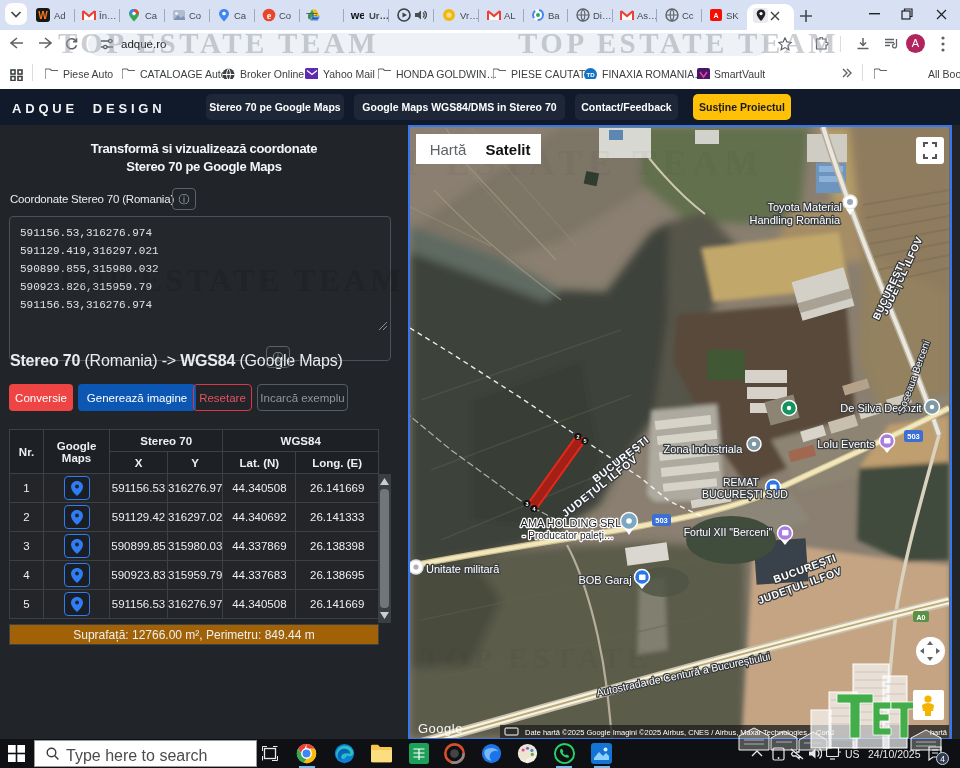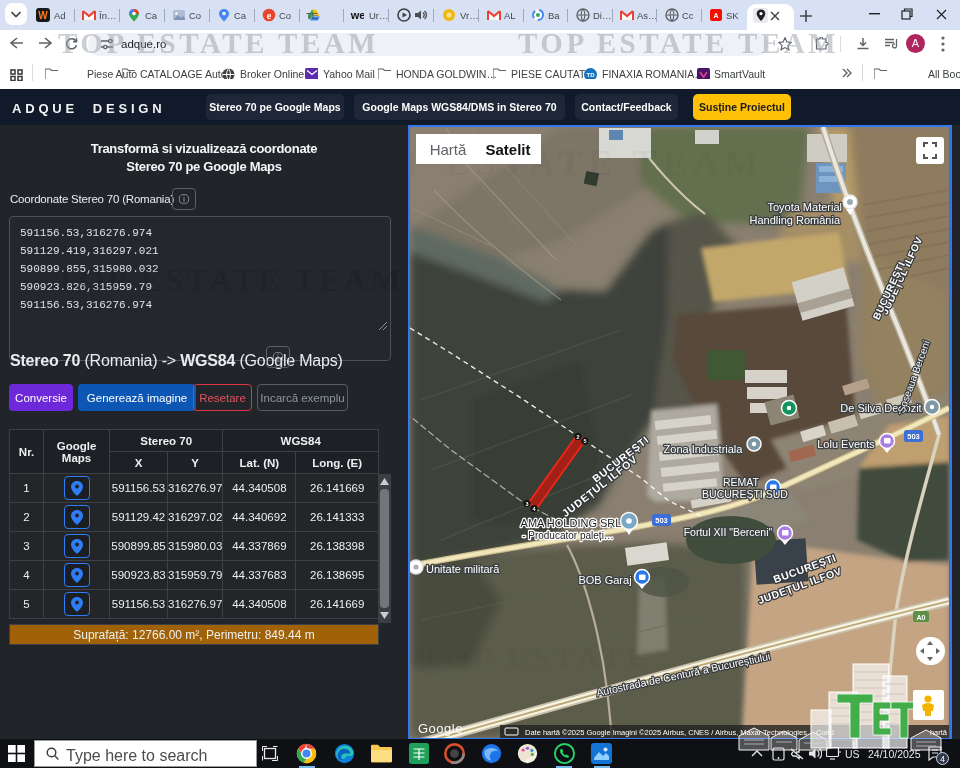--- a/index.html
+++ b/index.html
@@ -100,21 +100,21 @@
 <div class="tab" style="left:279px;">Co</div>
 <svg class="fav" style="left:307px;" width="14" height="14">
     <path d="M5 1.5 L9 1.5 L12.8 8.3 L8.8 8.3 Z" fill="#fbbc04"></path>
     <path d="M5 1.5 L1.2 8.3 L3.2 12.3 L7 5.2 Z" fill="#34a853"></path>
     <path d="M3.4 12.5 L10.8 12.5 L12.8 8.6 L5.4 8.6 Z" fill="#4285f4"></path>
   </svg>
 <div class="tab" style="left:306px;">TE</div>
 <svg class="fav" style="left:350px;" width="16" height="14">
     <text x="8" y="11" font-size="11" font-weight="bold" fill="#111" text-anchor="middle" font-family="Liberation Sans">we</text>
   </svg>
-<div class="tab" style="left:369px;">Ur…</div>
+<div class="tab" style="left:369px;font-weight:bold;">Ur…</div>
 <svg class="fav" style="left:397px;" width="14" height="14">
     <circle cx="7" cy="7" r="6" fill="none" stroke="#3b4043" stroke-width="1.6"></circle>
     <path d="M5.5 4.5 L10 7 L5.5 9.5 Z" fill="#3b4043"></path>
   </svg>
 <svg class="fav" style="left:413px;" width="14" height="14">
     <path d="M2 5 L5 5 L8 2.5 L8 11.5 L5 9 L2 9 Z" fill="#4a4e52"></path>
     <path d="M10 4.5 C11.5 6 11.5 8 10 9.5 M11.5 3 C14 5.5 14 8.5 11.5 11" stroke="#4a4e52" stroke-width="1.3" fill="none"></path>
   </svg>
 <svg class="fav" style="left:442px;" width="14" height="14">
     <circle cx="7" cy="7" r="6" fill="#f2b70d"></circle>
@@ -240,21 +240,21 @@
       <rect x="1" y="1" width="4" height="4"></rect>
       <rect x="8" y="1" width="4" height="4"></rect>
       <rect x="1" y="7.5" width="4" height="4"></rect>
       <rect x="8" y="7.5" width="4" height="4"></rect>
     </g>
   </svg>
 <div class="abs" style="left:32px;top:64px;width:1px;height:17px;background:#dadce0;"></div>
 <svg class="bmf" style="left:45px;" width="14" height="12">
     <path d="M0 2 Q0 1 1 1 L5 1 L6.5 2.5 L13 2.5 Q14 2.5 14 3.5 L14 11 Q14 12 13 12 L1 12 Q0 12 0 11 Z" fill="none" stroke="#5f6368" stroke-width="1.2"></path>
   </svg>
-<div class="bm" style="left:63px;margin-left:24px;">Piese Auto</div>
+<div class="bm" style="left:63px;">Piese Auto</div>
 <svg class="bmf" style="left:122px;" width="14" height="12">
     <path d="M0 2 Q0 1 1 1 L5 1 L6.5 2.5 L13 2.5 Q14 2.5 14 3.5 L14 11 Q14 12 13 12 L1 12 Q0 12 0 11 Z" fill="none" stroke="#5f6368" stroke-width="1.2"></path>
   </svg>
 <div class="bm" style="left:140px;">CATALOAGE Auto</div>
 <svg class="bmf" style="left:222px;" width="13" height="13">
     <circle cx="6.5" cy="6.5" r="6" fill="#3c4043"></circle>
     <path d="M.5 6.5 L12.5 6.5 M6.5 .5 C4 3.5 4 9.5 6.5 12.5 C9 9.5 9 3.5 6.5 .5" stroke="#fff" stroke-width="1" fill="none"></path>
   </svg>
 <div class="bm" style="left:240px;">Broker Online</div>
 <svg class="bmf" style="left:305px;" width="14" height="11">
@@ -307,21 +307,21 @@
 <div id="title">Transformă si vizualizează coordonate<br>Stereo 70 pe Google Maps</div>
 <div id="lbl1">Coordonate Stereo 70 (Romania)</div>
 <div class="infob" style="left:172px; top:188px;">ⓘ</div>
 <div id="tarea">591156.53,316276.974
 591129.419,316297.021
 590899.855,315980.032
 590923.826,315959.79
 591156.53,316276.974</div>
 <div id="lbl2"><b>Stereo 70</b> (Romania) -&gt; <b>WGS84</b> (Google Maps)</div>
 <div class="infob" style="left:266px; top:346px;">ⓘ</div>
-<div class="btn" style="left:9px; width:64px; background:#6d28d9; color:#fff;">Conversie</div>
+<div class="btn" style="left:9px; width:64px; background:#ef4444; color:#fff;">Conversie</div>
 <div class="btn" style="left:78px; width:118px; background:#0d57b4; color:#fff;">Generează imagine</div>
 <div class="btn" style="left:193px; width:59px; border:1px solid #dc3545; color:#e15361;">Resetare</div>
 <div class="btn" style="left:257px; width:91px; border:1px solid #565c63; color:#8e969e;">Incarcă exemplu</div>
 
 <table id="tbl">
  <tbody>
       <tr>
         <th rowspan="2" style="width:34px;">Nr.</th>
         <th rowspan="2" style="width:66px;">Google<br>Maps</th>
         <th colspan="2">Stereo 70</th>

